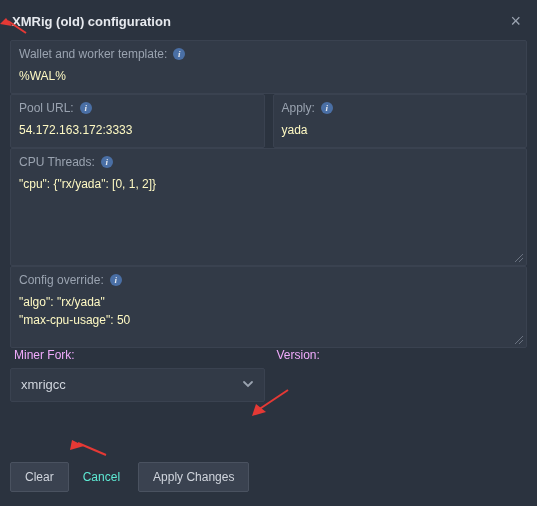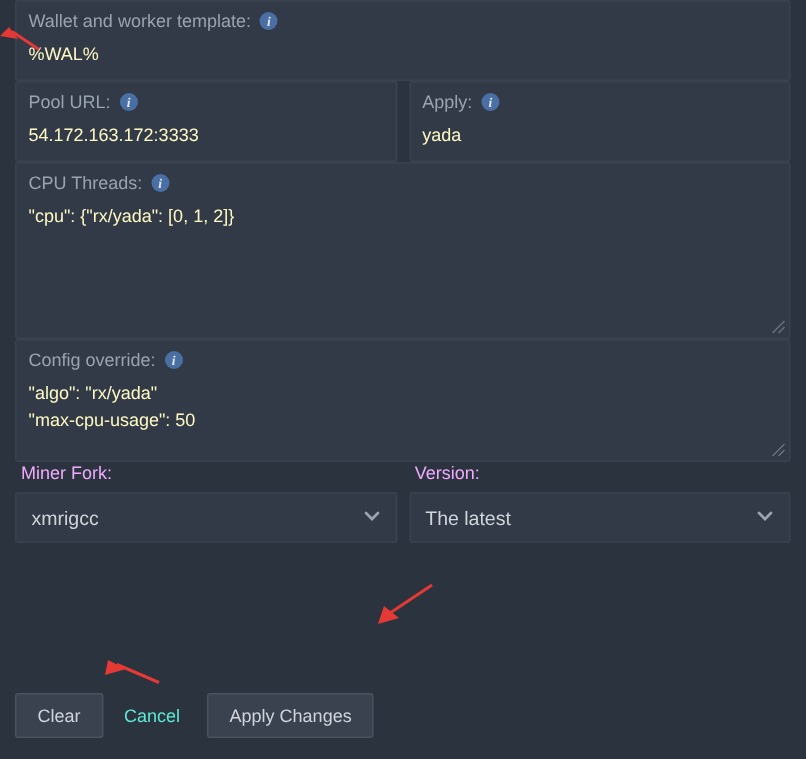--- a/index.html
+++ b/index.html
@@ -119,21 +119,21 @@
     color: #f0abfc;
     margin-bottom: 6px;
     padding-left: 4px;
   }
   .select-box {
     background: #323a47;
     border: 1px solid #3a4250;
     border-radius: 2px;
     padding: 8px 10px;
     display: flex;
-    align-items: center;
+    align-items: flex-start;
     justify-content: space-between;
     cursor: pointer;
     font-size: 13px;
     color: #d0d5dd;
   }
   .chevron {
     color: #9aa3b0;
     font-size: 14px;
   }
   .modal-footer {
@@ -172,20 +172,24 @@
     z-index: 100;
   }
   .pool-wide { flex: 3; }
   .pass-narrow { flex: 1.15; }
 </style>
 </head>
 <body>
 
 <div class="modal">
 
+  <div class="modal-header">
+    <div class="modal-title">XMRig (old) configuration</div>
+    <div class="close-btn">×</div>
+  </div>
 
   <div class="modal-body">
 
     <div class="field-group">
       <div class="field-label">
         <span>Wallet and worker template:</span>
         <span class="info-icon">i</span>
       </div>
       <div class="field-value">%WAL%</div>
     </div>
@@ -239,28 +243,20 @@
           <span>xmrigcc</span>
           <span class="chevron">
             <svg width="12" height="12" viewBox="0 0 12 12">
                 <path d="M2 4 L6 8 L10 4" stroke="#9aa3b0" stroke-width="1.8" fill="none" stroke-linecap="round"></path>
               </svg>
           </span>
         </div>
       </div>
       <div class="select-group" style="flex:1">
         <div class="select-label">Version:</div>
-        <div class="select-box">
-          <span>The latest</span>
-          <span class="chevron">
-            <svg width="12" height="12" viewBox="0 0 12 12">
-                <path d="M2 4 L6 8 L10 4" stroke="#9aa3b0" stroke-width="1.8" fill="none" stroke-linecap="round"></path>
-              </svg>
-          </span>
-        </div>
       </div>
     </div>
 
   </div>
 
   <div class="modal-footer">
     <button class="btn">Clear</button>
     <div class="footer-right">
       <button class="btn-text">Cancel</button>
       <button class="btn">Apply Changes</button>

